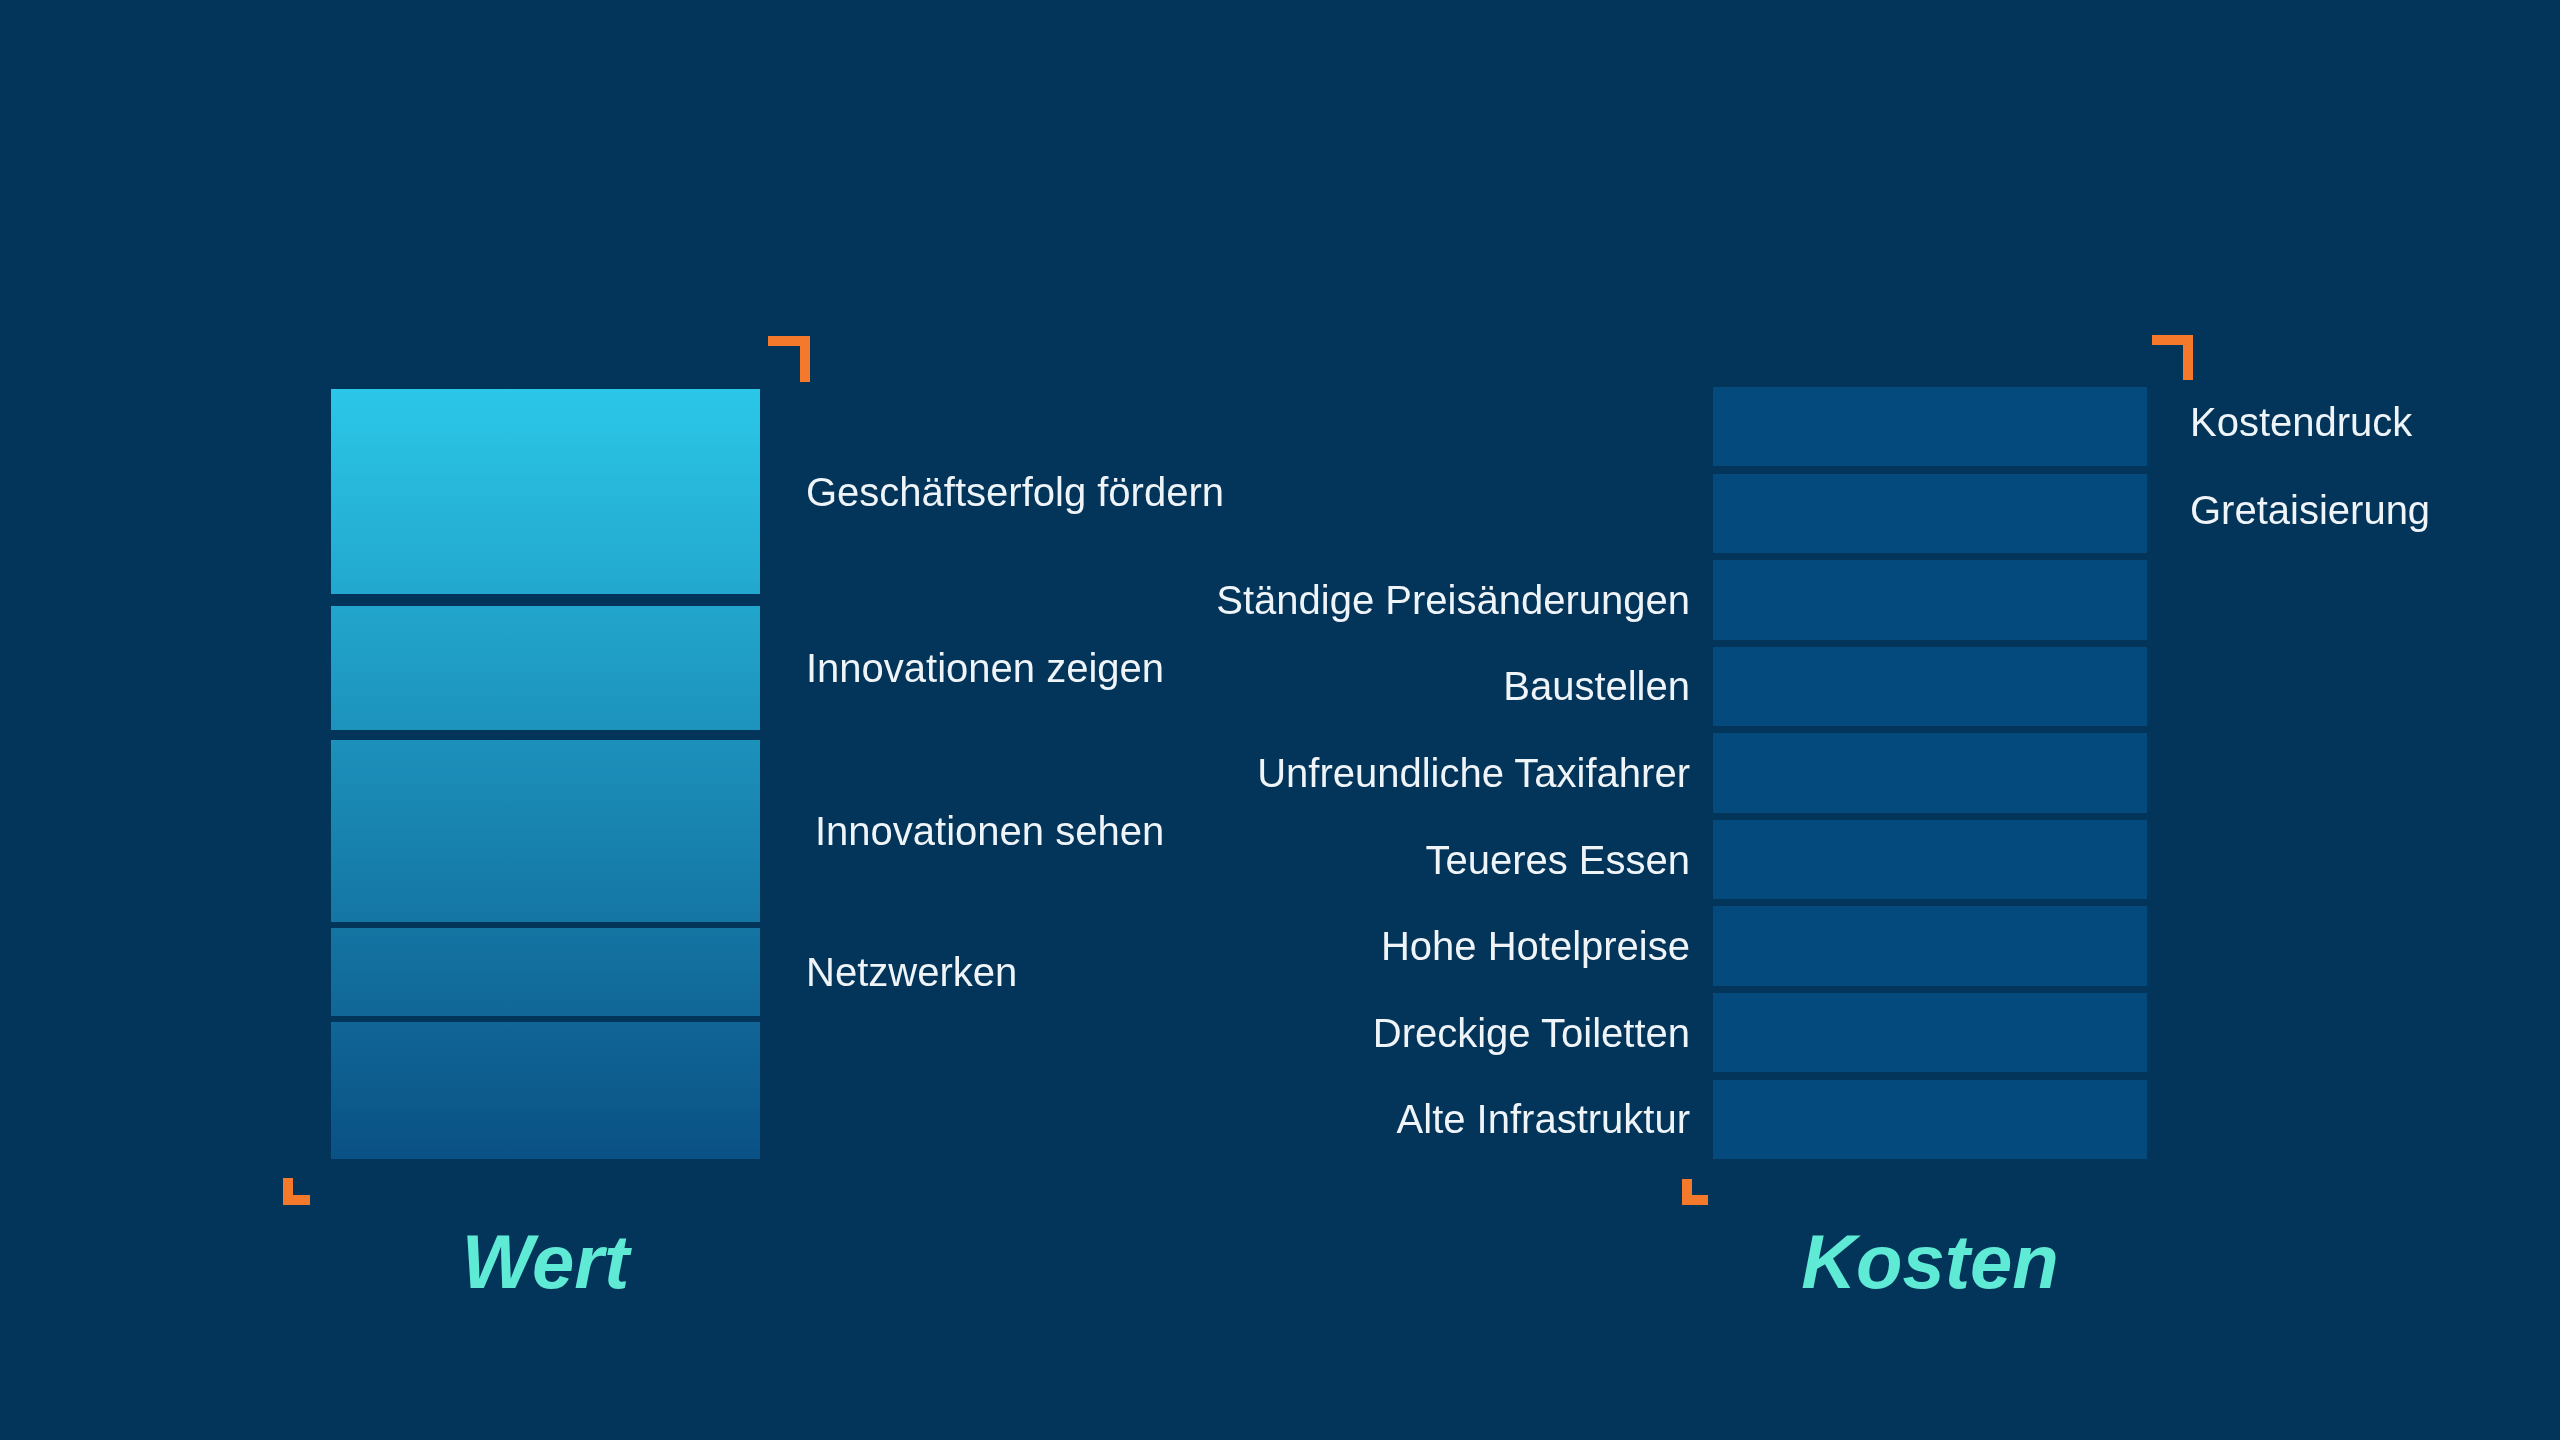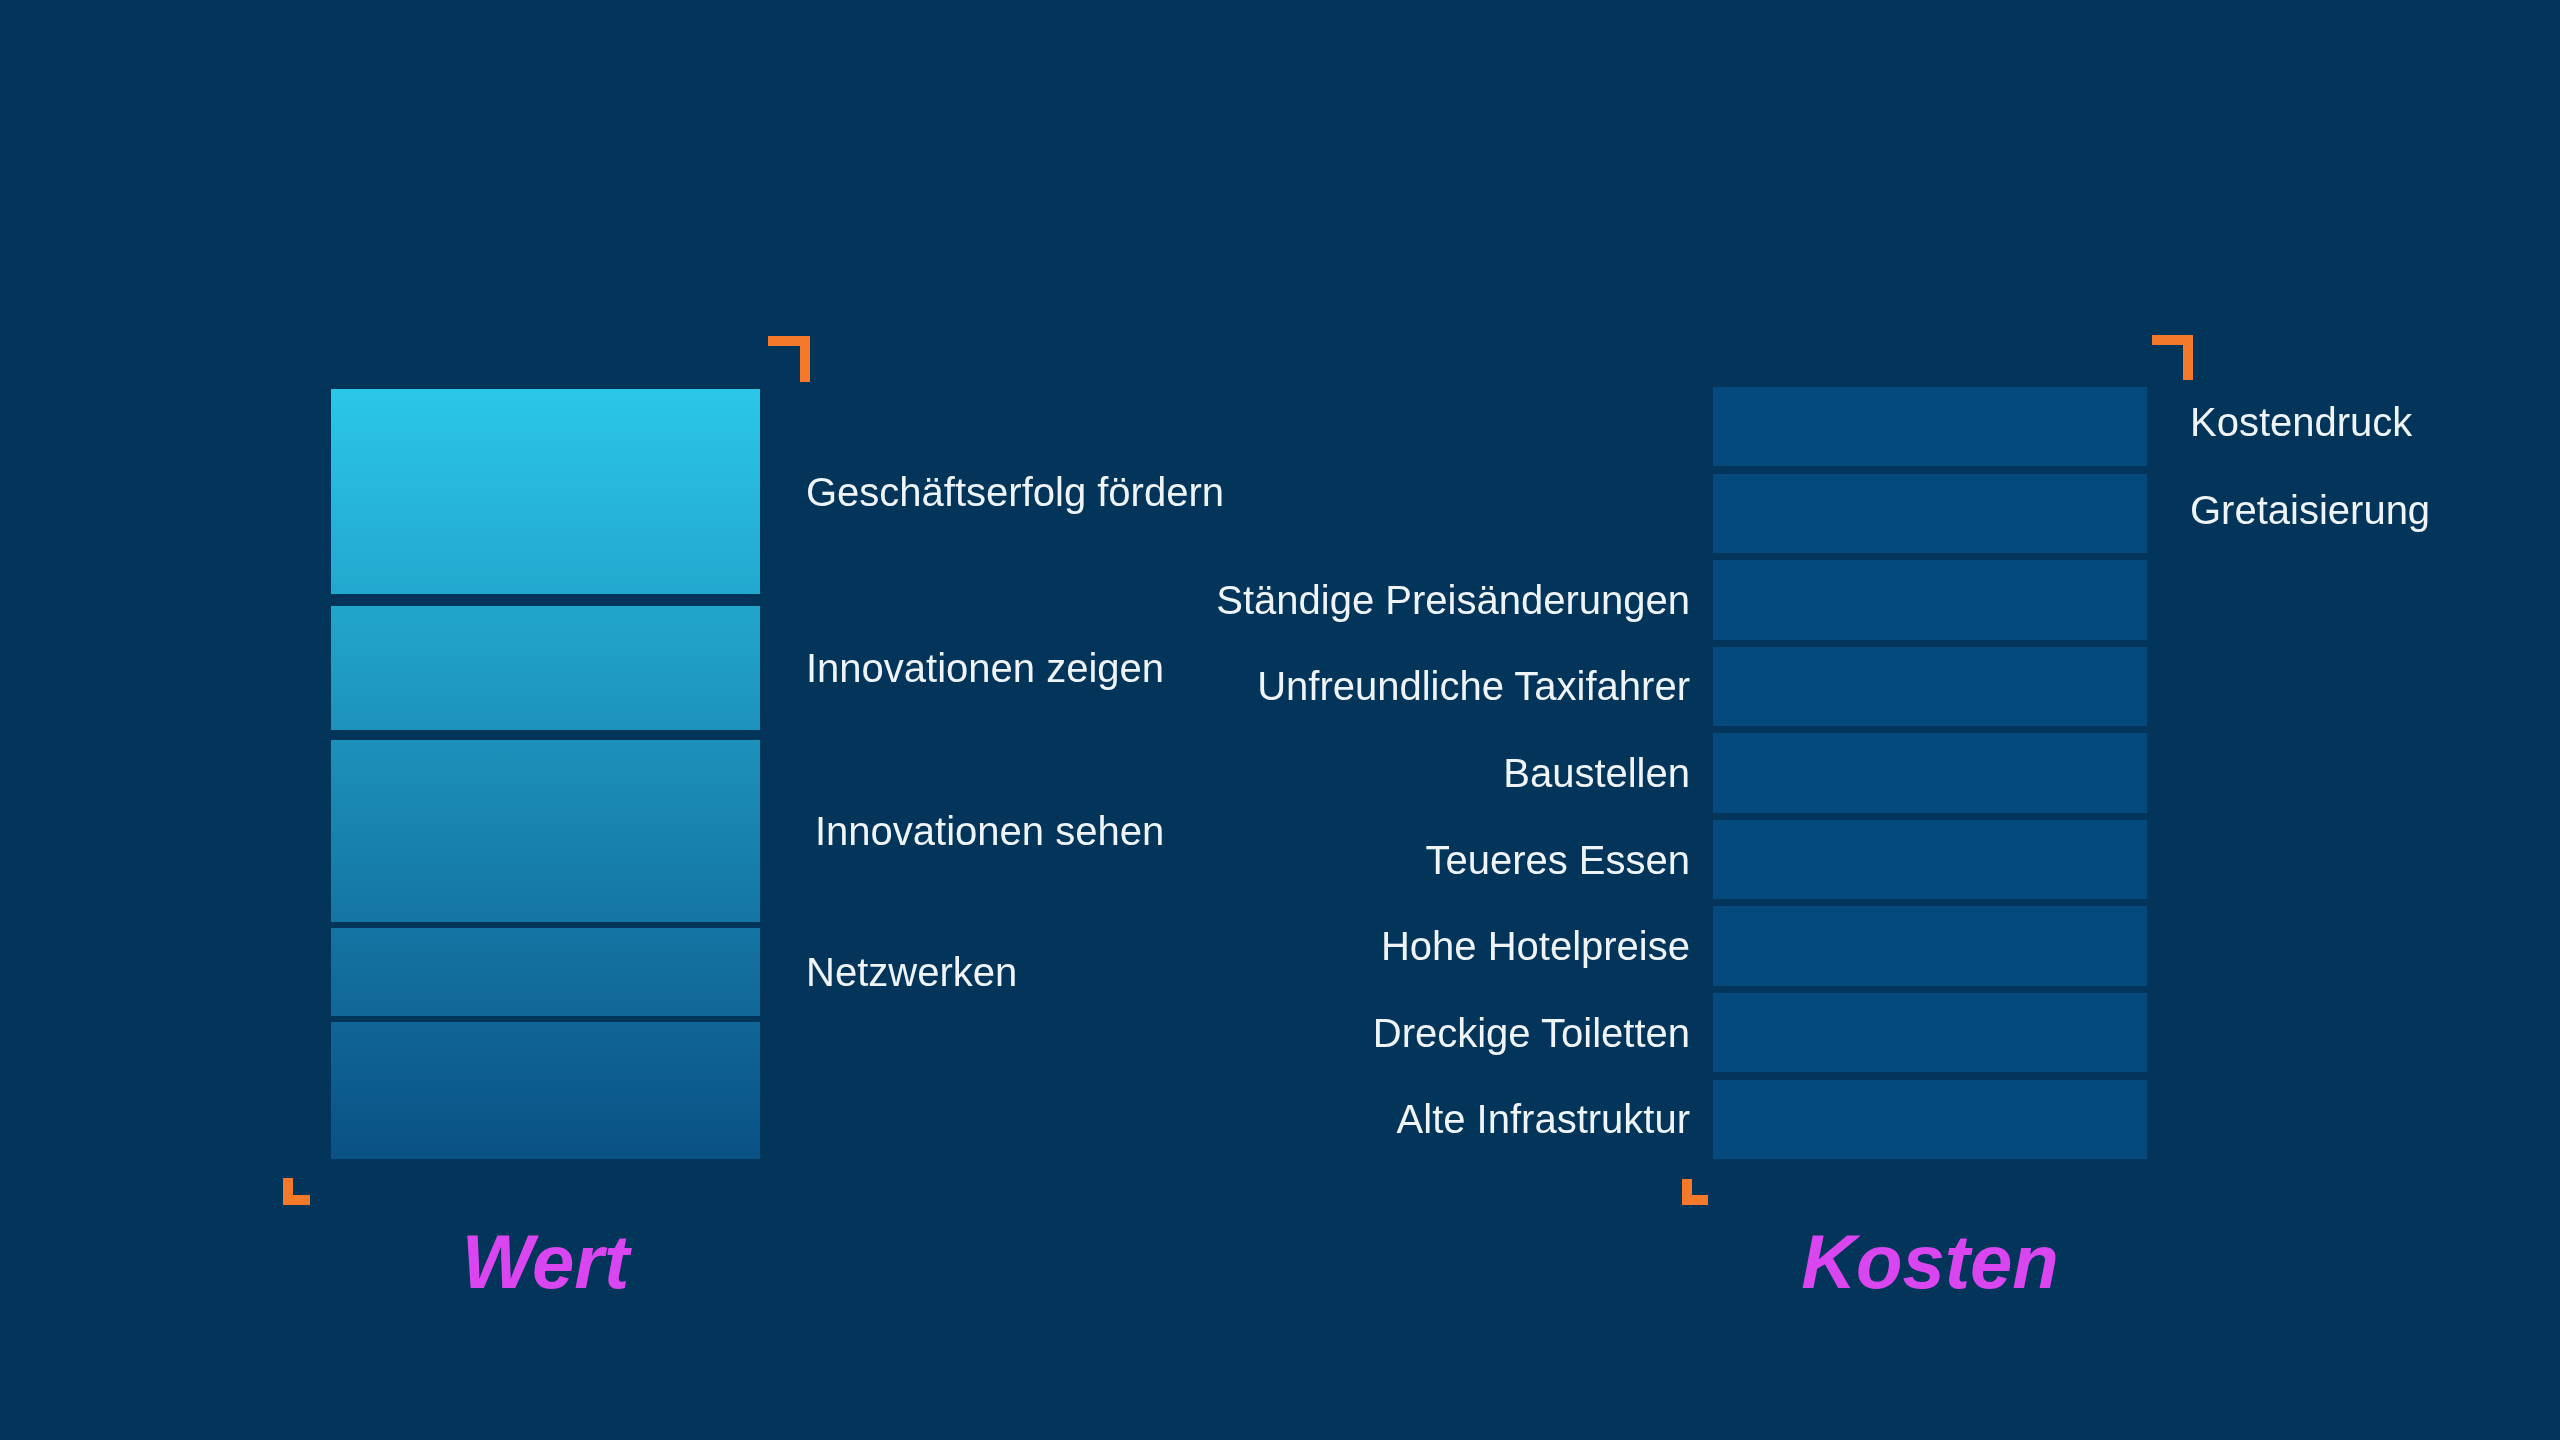--- a/index.html
+++ b/index.html
@@ -41,21 +41,21 @@
   .cost-labels-right{
     position:absolute;left:2190px;top:387px;width:360px;height:772px;
     display:flex;flex-direction:column;gap:18px;
   }
   .cost-labels-right .lrow{flex:1;justify-content:flex-start;}
 
   
   .col-title{
     position:absolute;top:1222px;height:80px;line-height:80px;
     text-align:center;font-size:76px;font-weight:bold;font-style:italic;
-    color:#d946ef;letter-spacing:0px;
+    color:#5eead4;letter-spacing:0px;
   }
   .title-value{left:331px;width:429px;}
   .title-cost{left:1713px;width:434px;}
 
   
   .bracket{position:absolute;box-sizing:border-box;}
   .bracket.tr{border-top:10px solid var(--accent,#F5792B);border-right:10px solid var(--accent,#F5792B);}
   .bracket.bl{border-bottom:10px solid var(--accent,#F5792B);border-left:10px solid var(--accent,#F5792B);}
   .br-value-tr{left:768px;top:336px;width:42px;height:46px;}
   .br-value-bl{left:283px;top:1178px;width:27px;height:27px;}
@@ -110,24 +110,24 @@
     <div class="lrow">
         <span class="label"></span>
       </div>
     <div class="lrow">
         <span class="label"></span>
       </div>
     <div class="lrow">
         <span class="label">Ständige Preisänderungen</span>
       </div>
     <div class="lrow">
-        <span class="label">Unfreundliche Taxifahrer</span>
+        <span class="label">Baustellen</span>
       </div>
     <div class="lrow">
-        <span class="label">Baustellen</span>
+        <span class="label">Unfreundliche Taxifahrer</span>
       </div>
     <div class="lrow">
         <span class="label">Teueres Essen</span>
       </div>
     <div class="lrow">
         <span class="label">Hohe Hotelpreise</span>
       </div>
     <div class="lrow">
         <span class="label">Dreckige Toiletten</span>
       </div>

